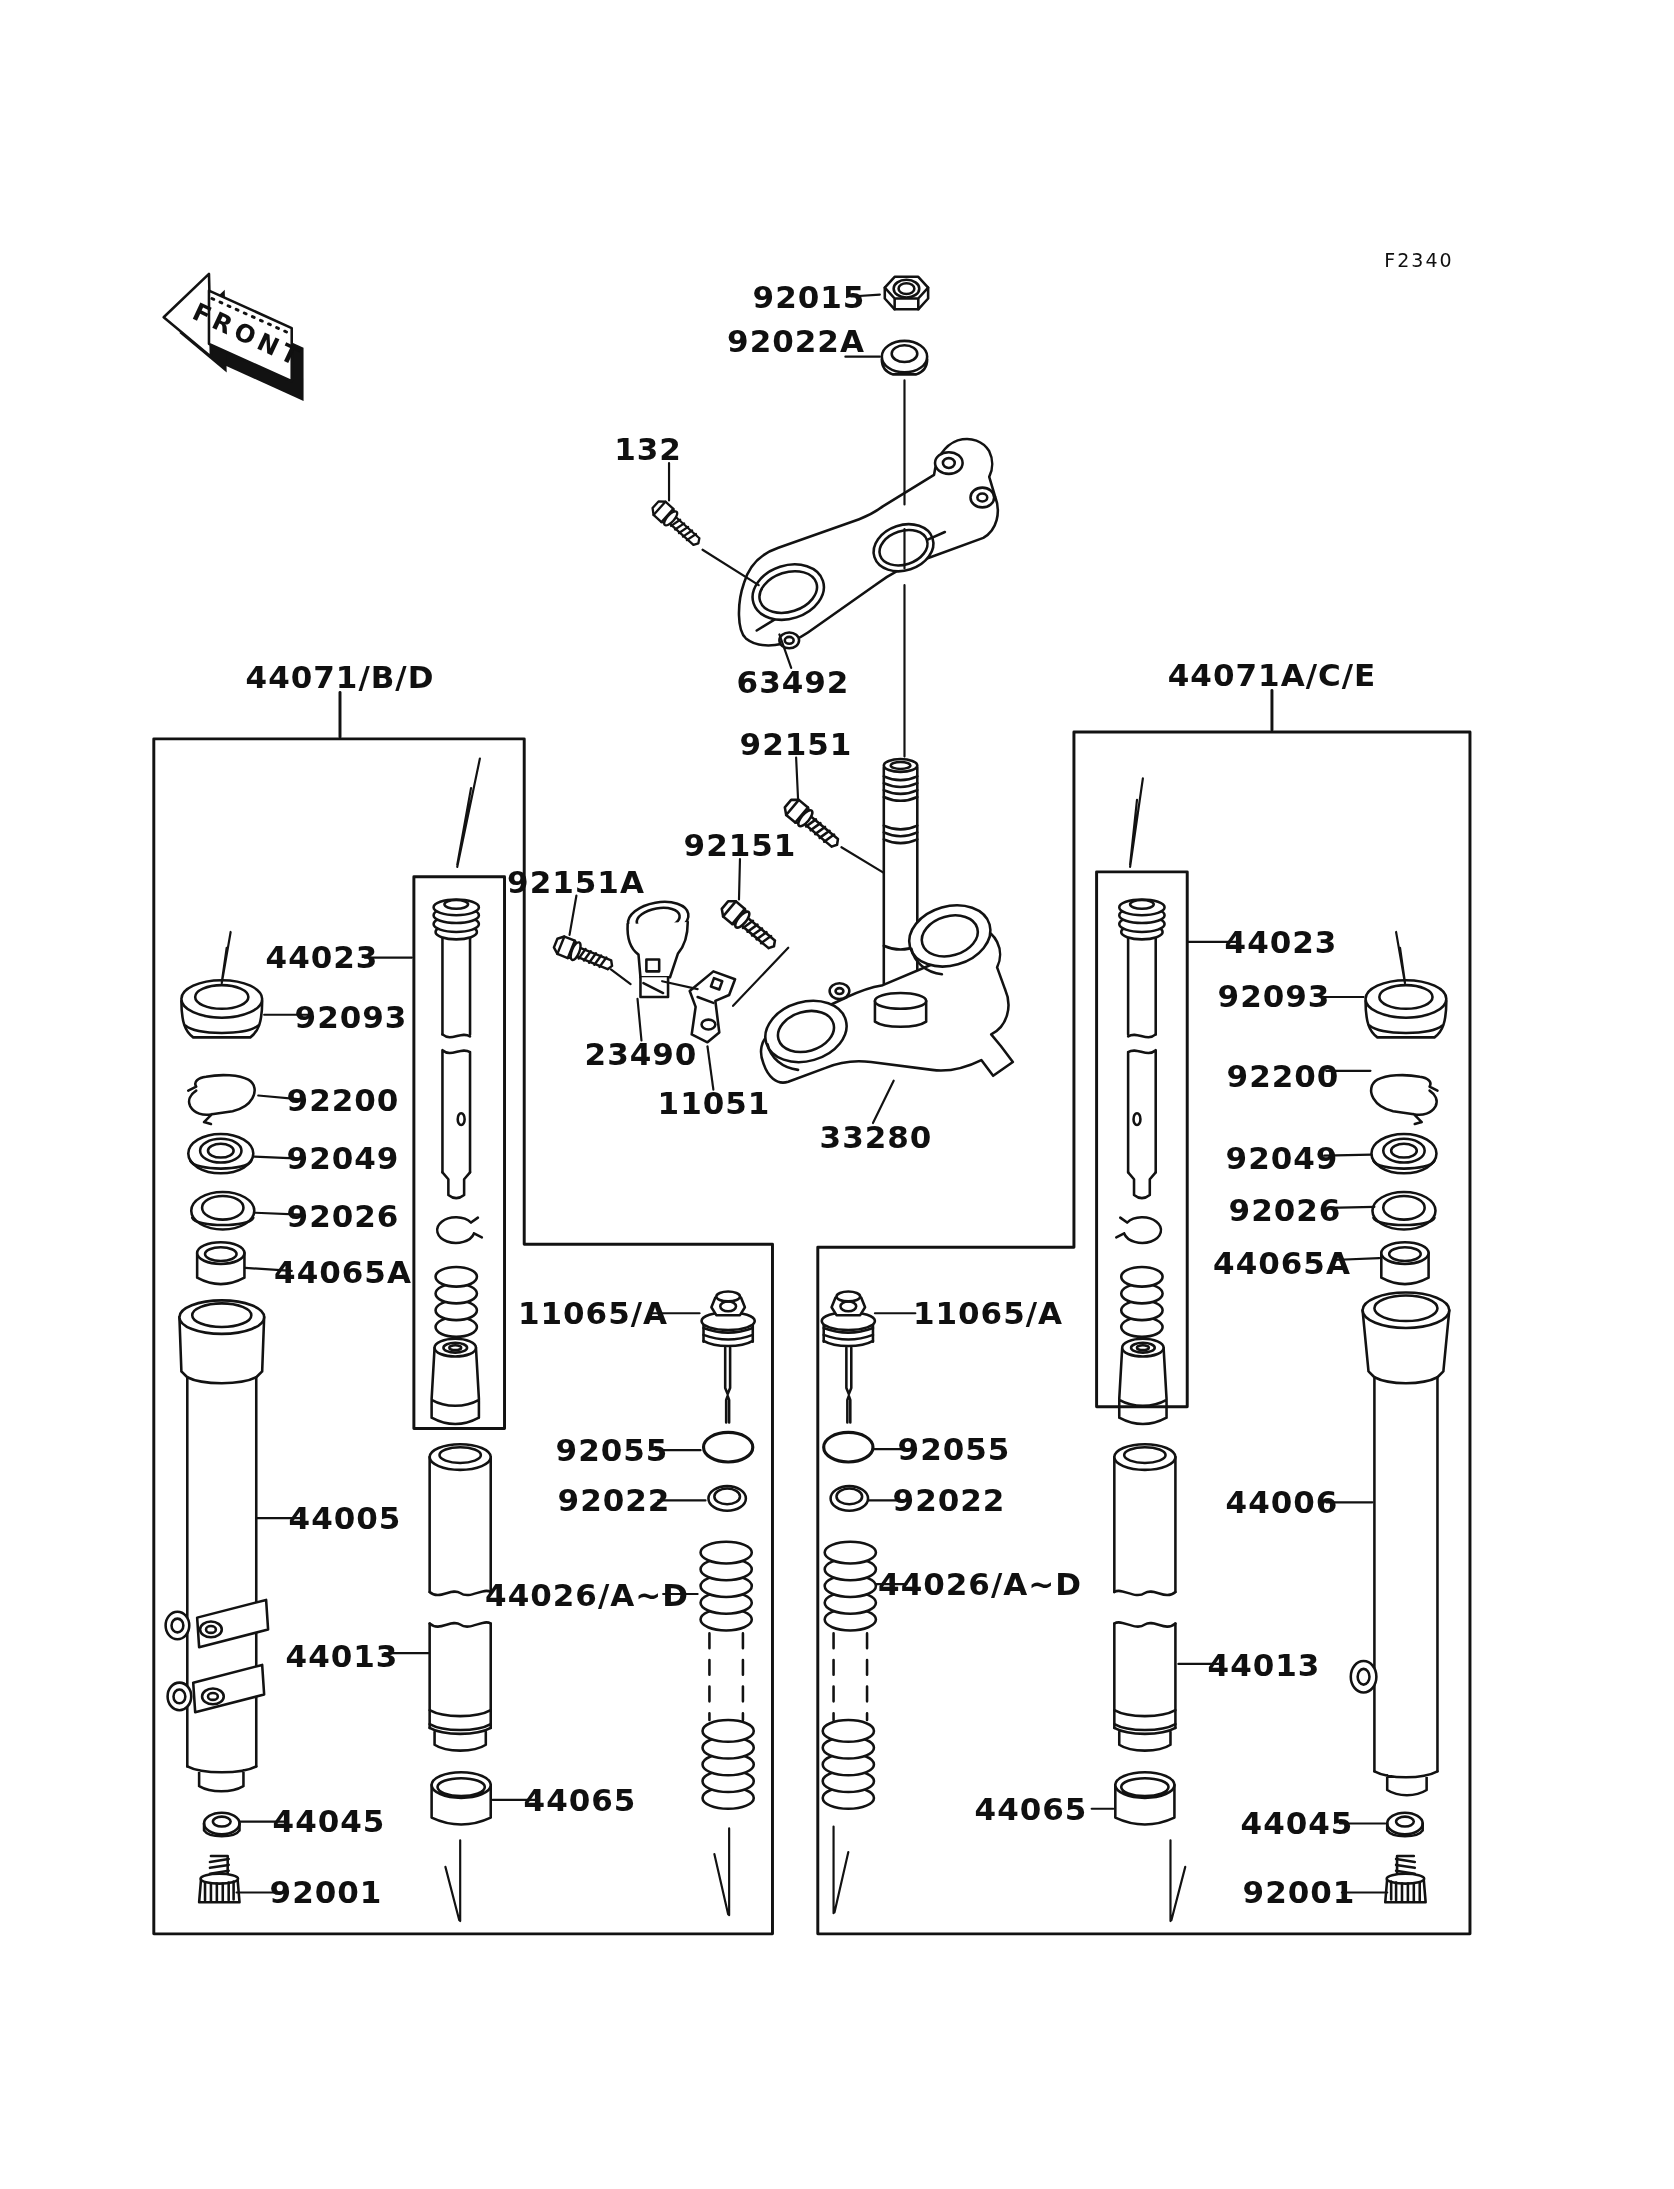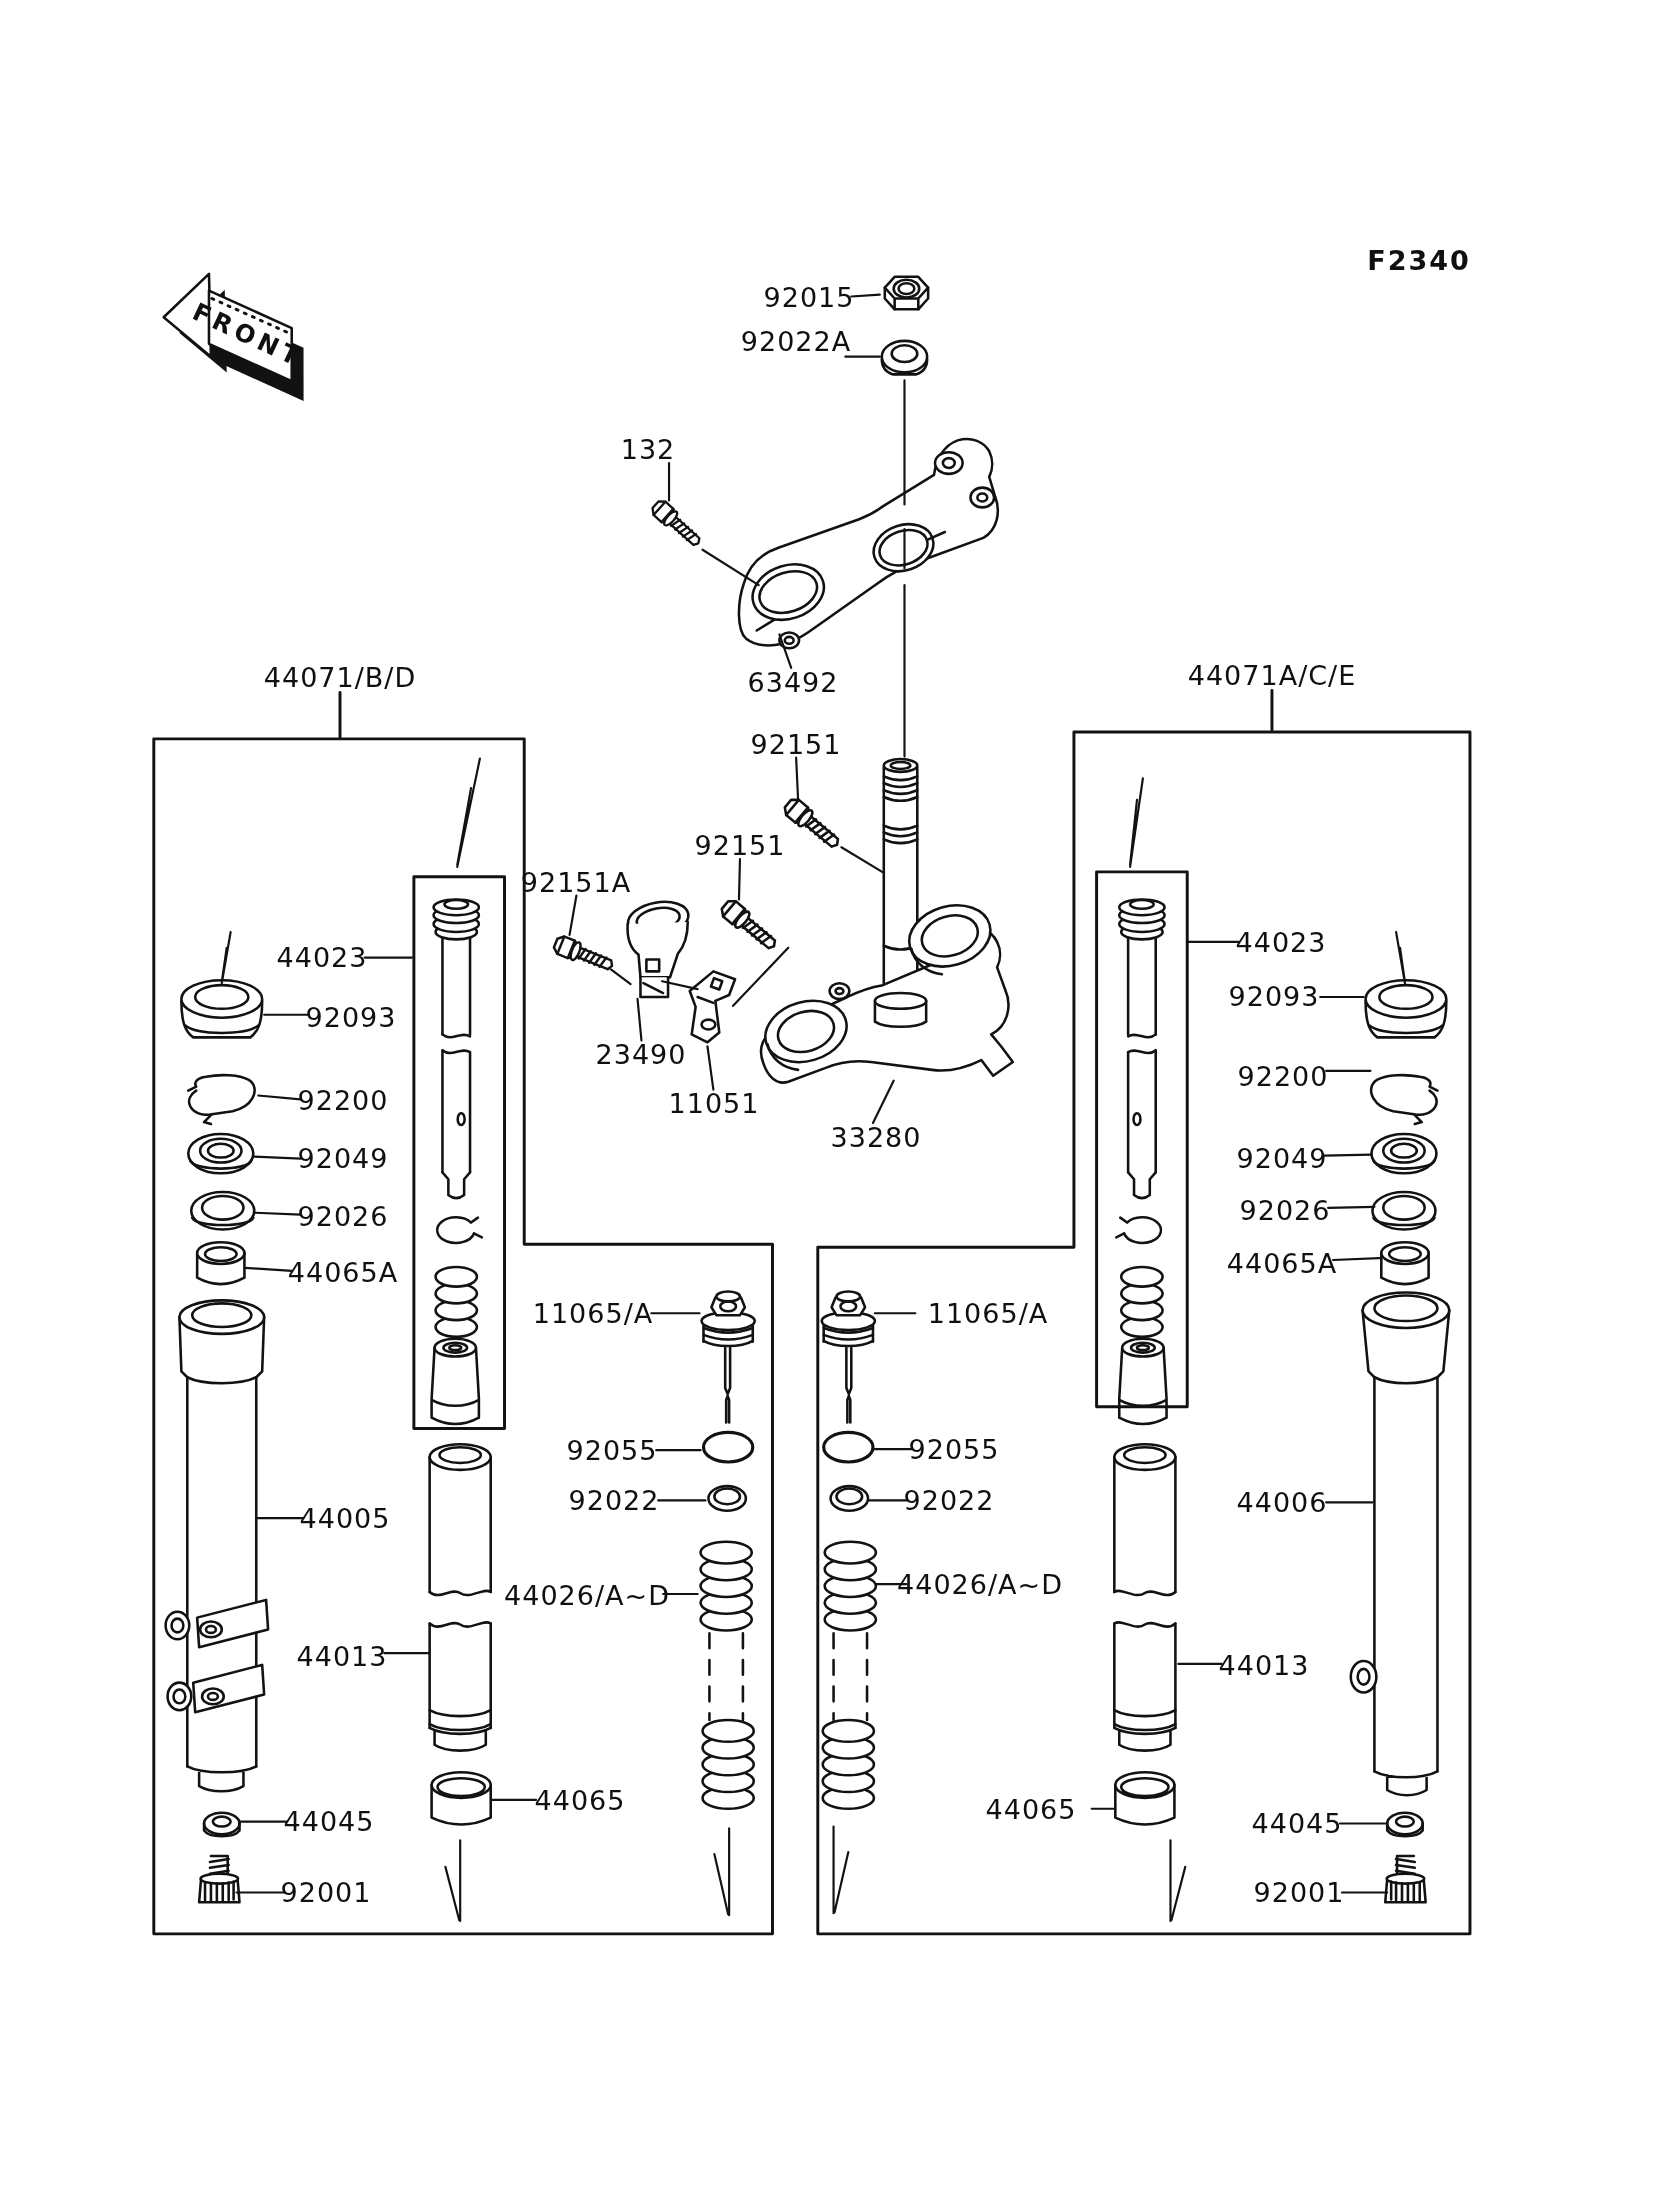--- a/index.html
+++ b/index.html
@@ -1,21 +1,21 @@
 <!DOCTYPE html>
 <html><head>
 <meta charset="utf-8">
 <style>
   html,body{margin:0;padding:0;background:#fff;}
   #stage{position:relative;width:1675px;height:2190px;background:#ffffff;overflow:hidden;
          font-family:"DejaVu Sans","Liberation Sans",sans-serif;}
   #art{position:absolute;left:0;top:0;width:1675px;height:2190px;}
   .plabel{position:absolute;transform:translate(-50%,-50%);white-space:nowrap;
-          font-size:27px;font-weight:normal;letter-spacing:1px;color:#101010;}
-  .code{font-size:27px;font-weight:700;letter-spacing:2px;}
+          font-size:31px;font-weight:bold;letter-spacing:1px;color:#101010;}
+  .code{font-size:19px;font-weight:400;letter-spacing:2px;}
   .front-label{font-size:24.6px;font-weight:bold;letter-spacing:4.9px;
                transform:translate(-50%,-50%) rotate(25deg);}
 </style>
 </head>
 <body>
 
 <div id="stage">
 
 <svg id="art" viewBox="0 0 1700 2223" fill="none" stroke="#121212" stroke-width="2.6" stroke-linecap="round" stroke-linejoin="round">
 

